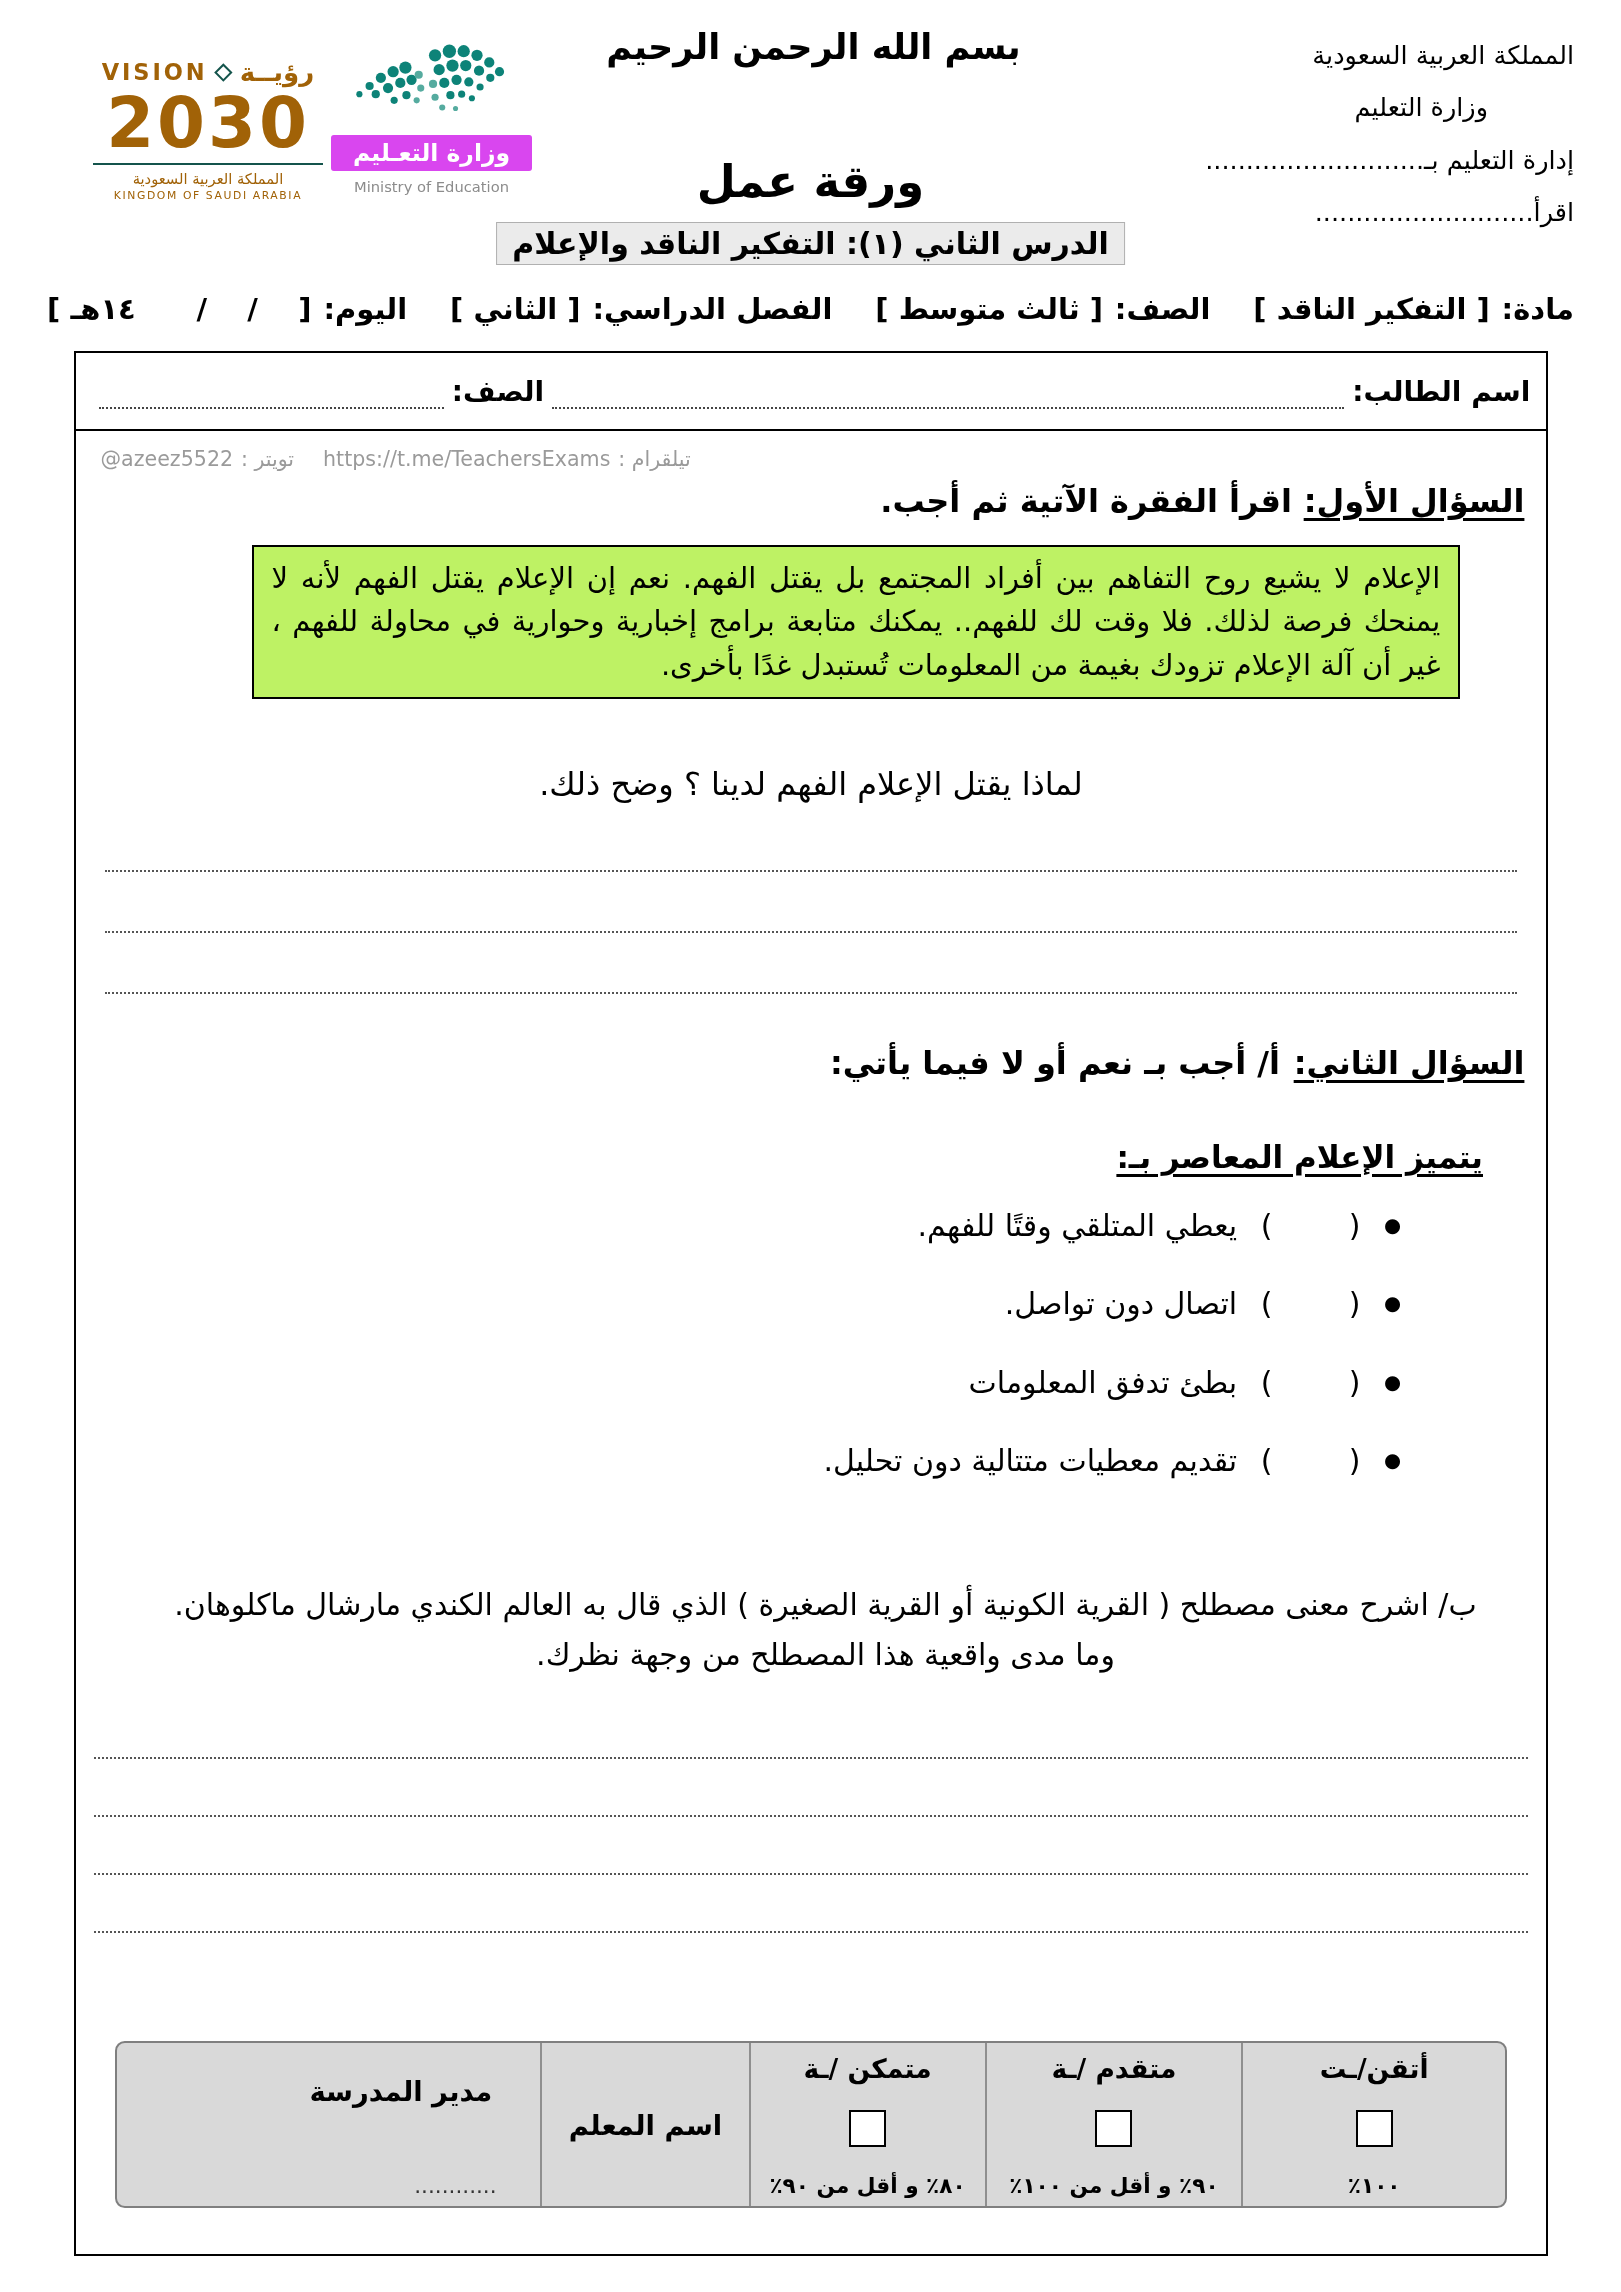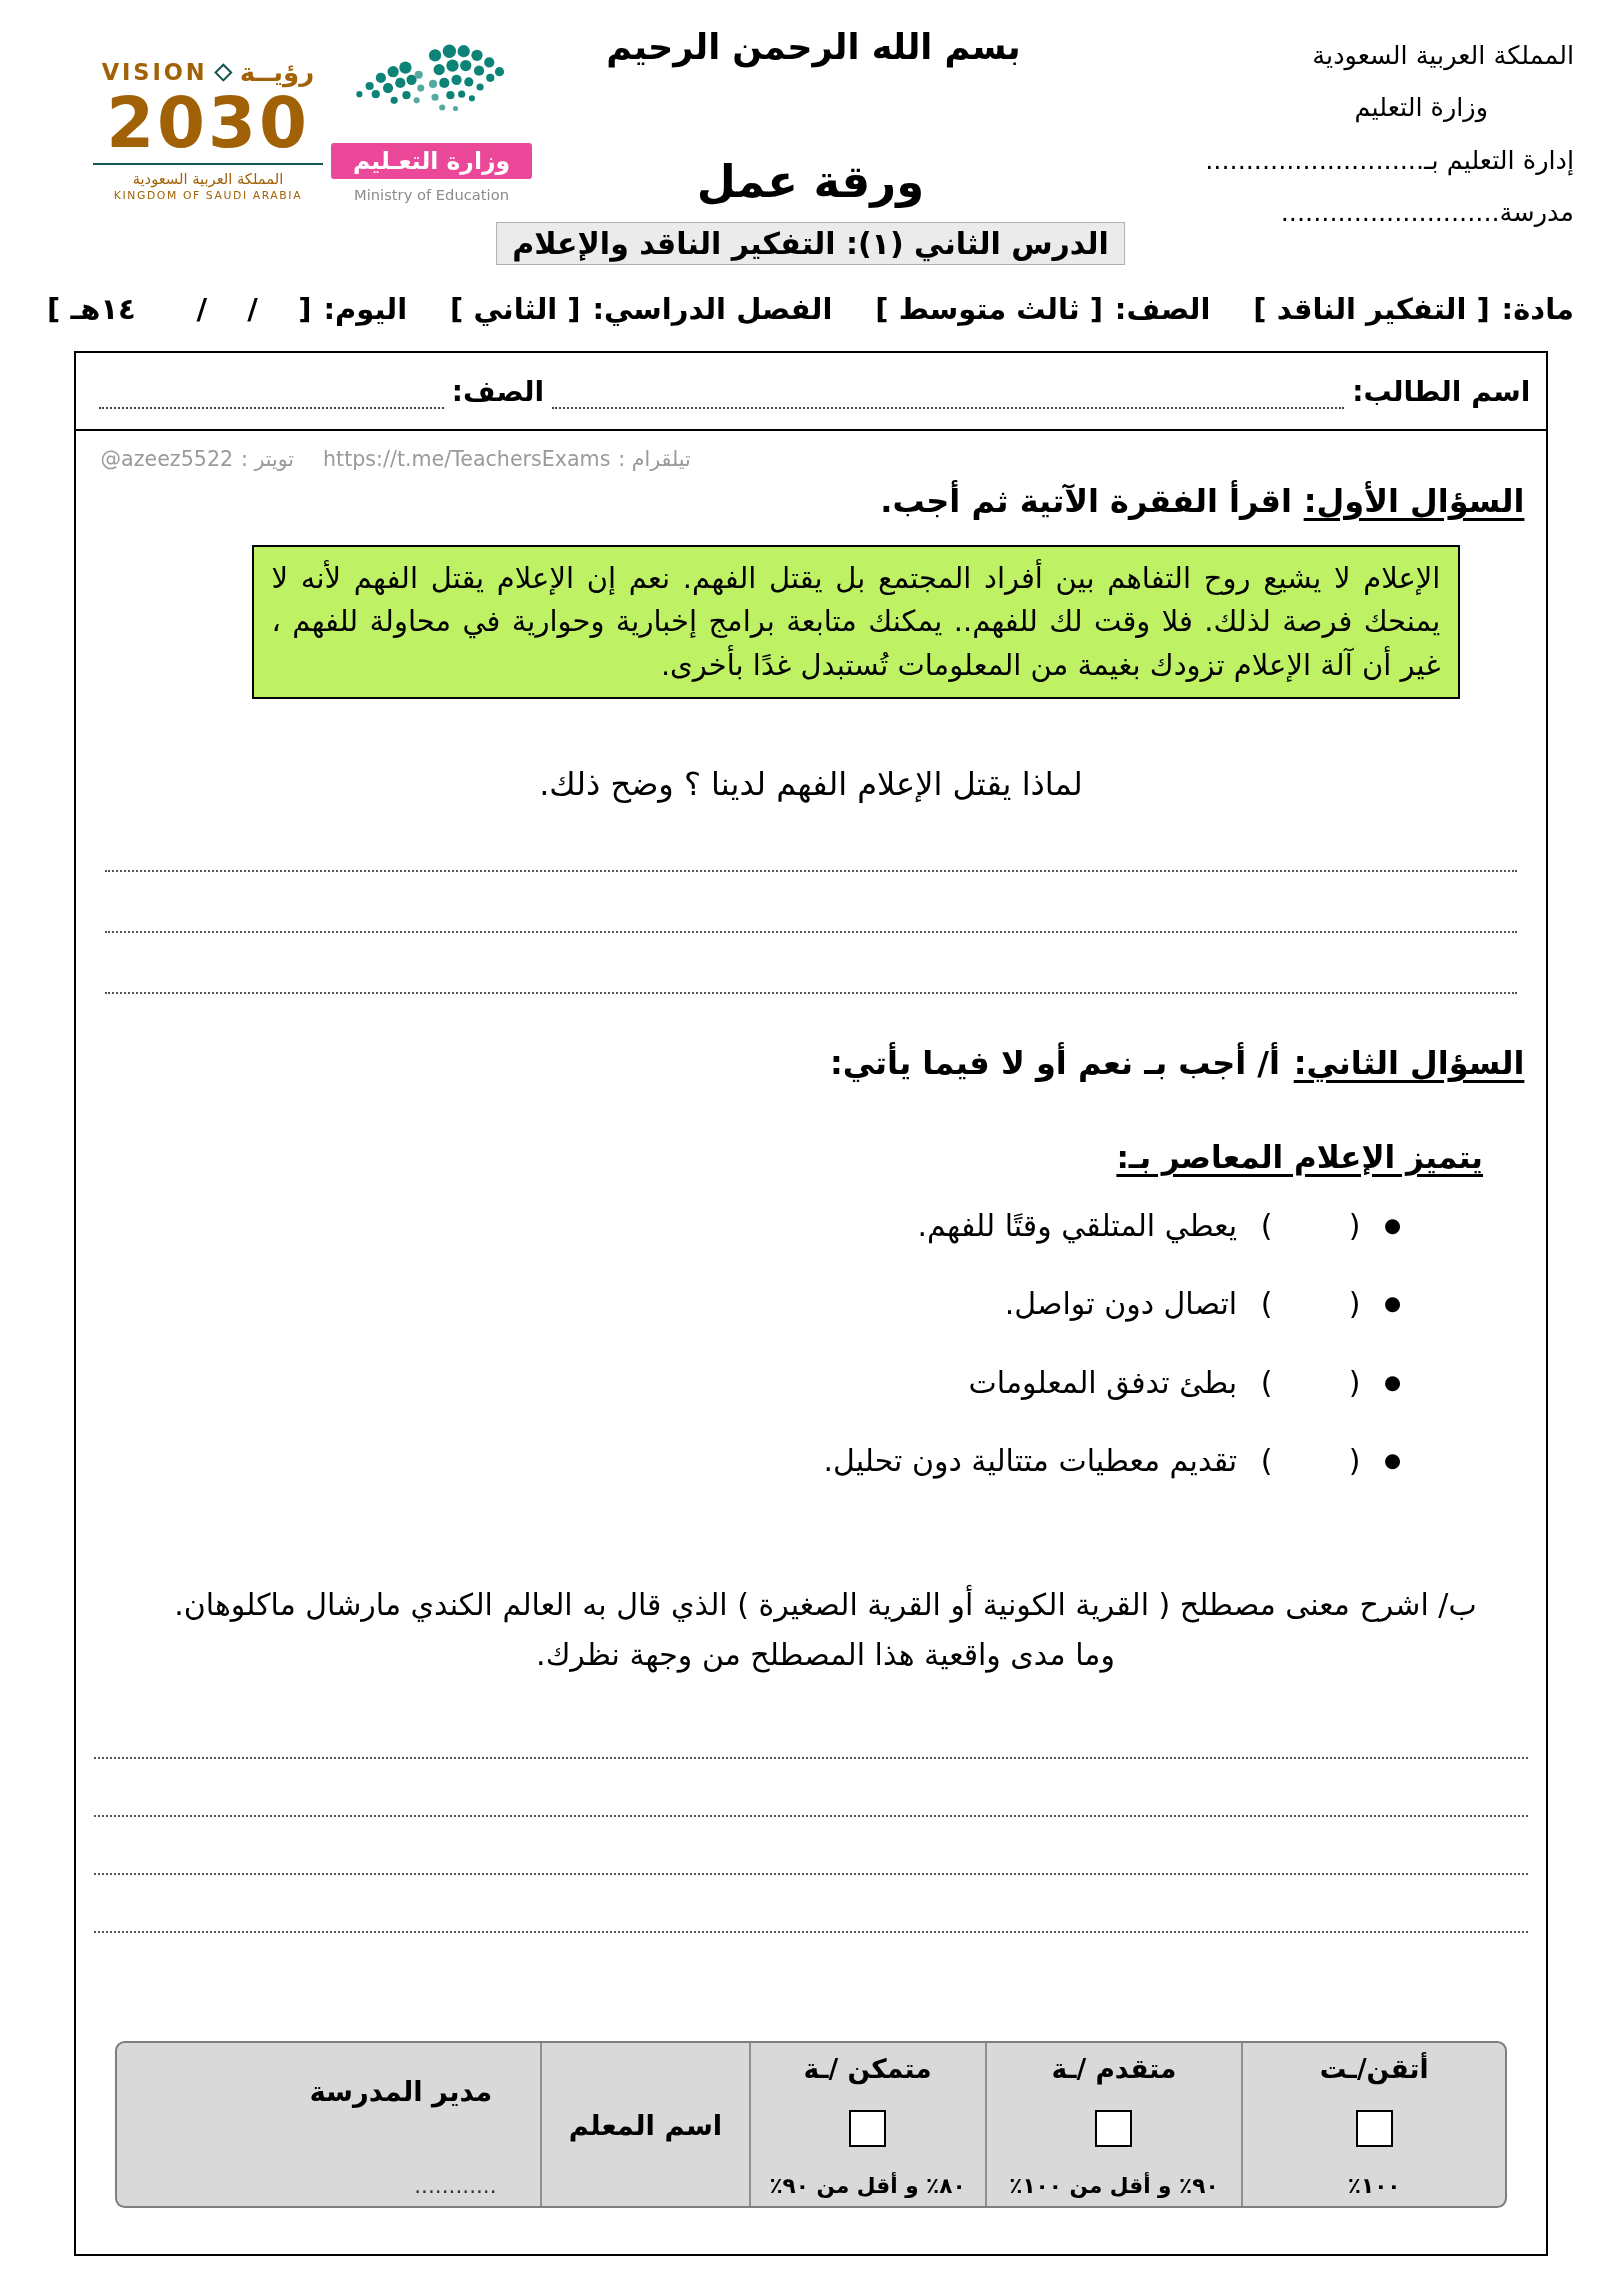--- a/index.html
+++ b/index.html
@@ -15,21 +15,21 @@
   .vision { position:absolute; top:57px; left:93px; width:230px; color:#a16207; text-align:center; }
   .vision-row1 { display:flex; direction:ltr; justify-content:center; align-items:center; gap:9.8px; }
   .vision-en { font-size:22.5px; font-weight:bold; letter-spacing:2.9px; }
   .vision-ar { font-size:26px; font-weight:bold; }
   .vision-diamond { width:12.7px; height:12.7px; border:2.5px solid #14544c; transform:rotate(45deg); display:inline-block; }
   .vision-year { font-size:69px; font-weight:bold; letter-spacing:2.9px; line-height:1.05; }
   .vision-country-ar { font-size:14.7px; border-top:2px solid #14544c; margin-top:3.9px; padding-top:4.9px; }
   .vision-country-en { font-size:10.8px; letter-spacing:1.6px; margin-top:2px; }
 
   .moe { position:absolute; top:41px; left:331px; width:201px; text-align:center; }
-  .moe-box { background:#ec4899; color:#fff; font-weight:bold; font-size:23.5px; padding:3.9px 7.8px; border-radius:2.9px; margin-top:8px; }
+  .moe-box { background:#d946ef; color:#fff; font-weight:bold; font-size:23.5px; padding:3.9px 7.8px; border-radius:2.9px; margin-top:0; }
   .moe-en { color:#8c8c8c; font-size:14.7px; margin-top:6.9px; }
 
   .doc-title { position:absolute; top:155px; left:0; right:0; text-align:center; font-size:45px; font-weight:bold; }
   .lesson { position:absolute; top:222px; left:50%; transform:translateX(-50%); background:#ebebeb; border:1px solid #b0b0b0; font-size:30px; font-weight:bold; padding:2.9px 15.7px; white-space:nowrap; }
 
   .info-line { position:absolute; top:292px; left:47px; right:47px; display:flex; justify-content:space-between; font-size:29px; font-weight:bold; }
   .info-group { display:flex; gap:11.8px; }
   .info-group .val { white-space:pre; }
 
   
@@ -82,21 +82,21 @@
 </style>
 </head>
 <body>
 
 <div class="page">
 
   <div class="hdr-right">
     <div>المملكة العربية السعودية</div>
     <div class="hdr-ministry">وزارة التعليم</div>
     <div>إدارة التعليم بـ...........................</div>
-    <div>مدرسة...........................</div>
+    <div>اقرأ...........................</div>
   </div>
 
   <div class="bismillah">بسم الله الرحمن الرحيم</div>
 
   <div class="vision">
     <div class="vision-row1">
       <span class="vision-en">VISION</span>
       <span class="vision-diamond"></span>
       <span class="vision-ar">رؤيــة</span>
     </div>

